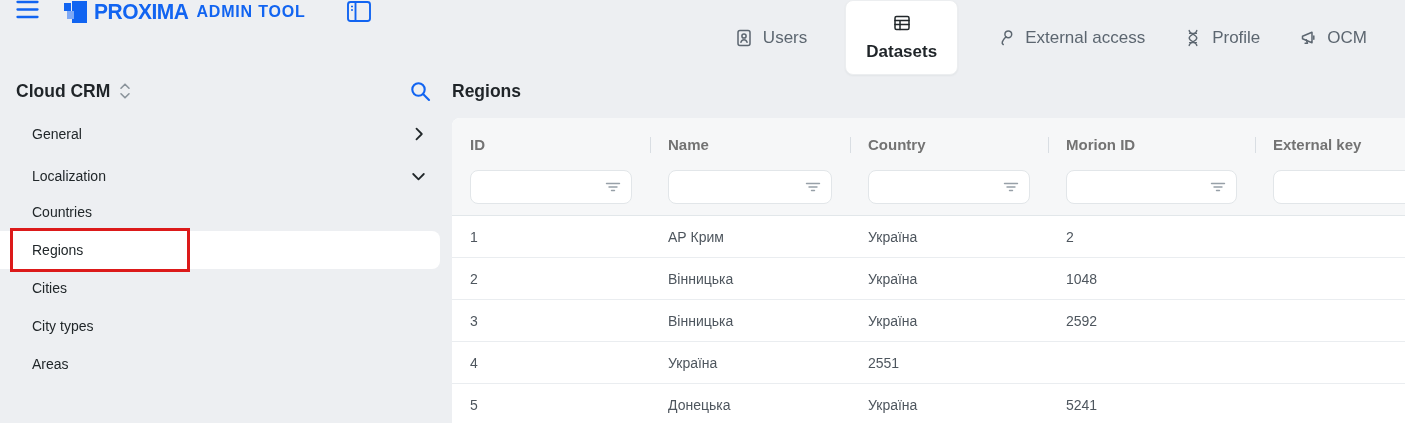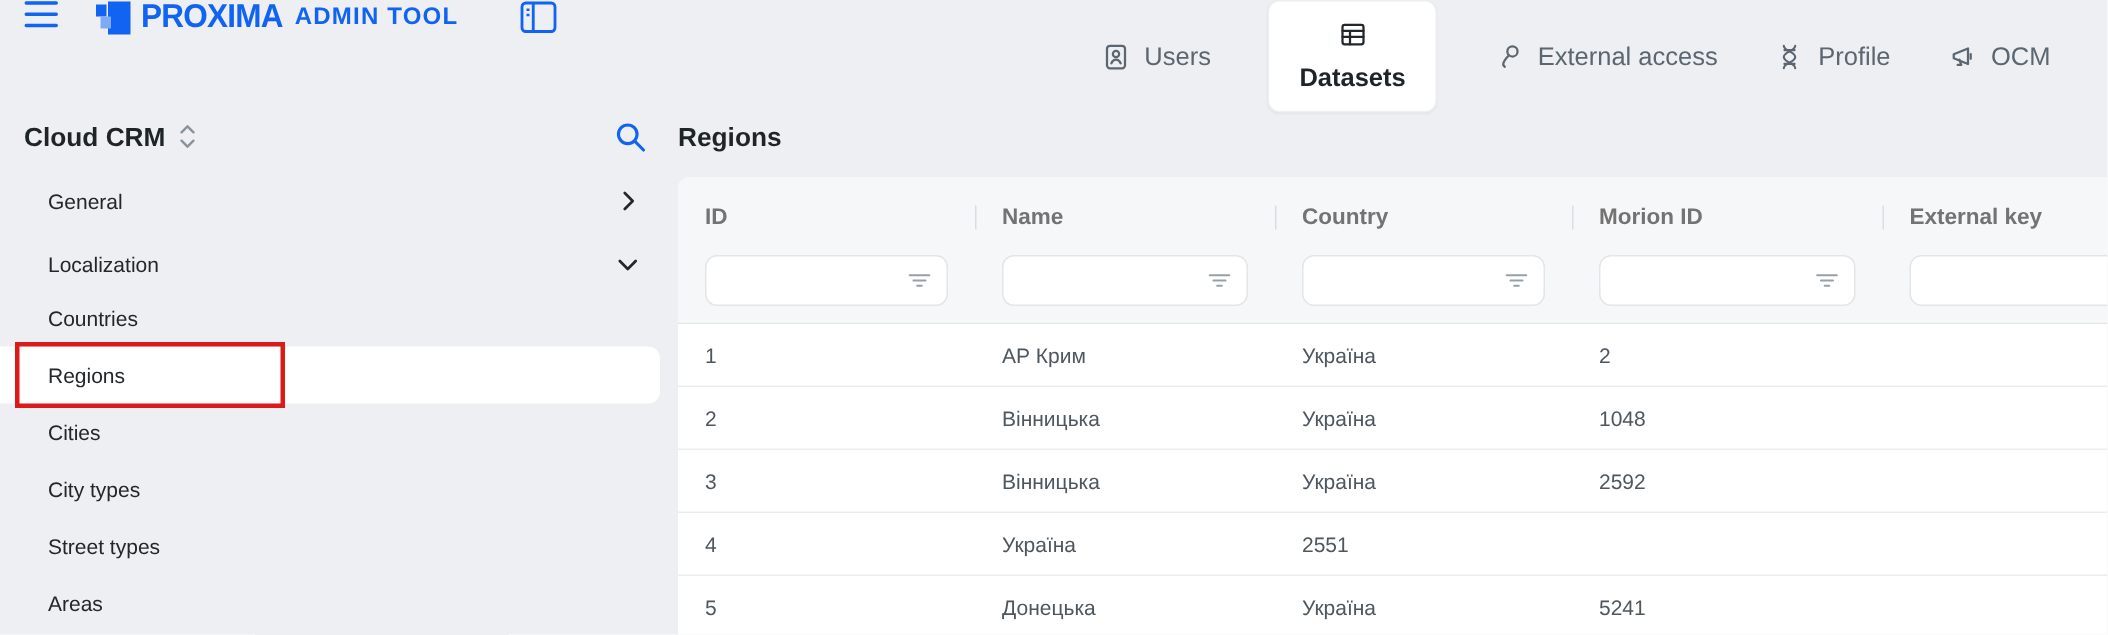--- a/index.html
+++ b/index.html
@@ -191,23 +191,20 @@
           <span>Regions</span>
           <div class="red-box"></div>
         </div>
         <div class="sub-item">
           <span>Cities</span>
         </div>
         <div class="sub-item">
           <span>City types</span>
         </div>
         <div class="sub-item">
-          <span>Street types</span>
-        </div>
-        <div class="sub-item">
           <span>Areas</span>
         </div>
       </div>
     </nav>
 </aside>
 
 <main class="main">
   <h1 class="page-title">Regions</h1>
   <div class="table">
     <div class="thead">

